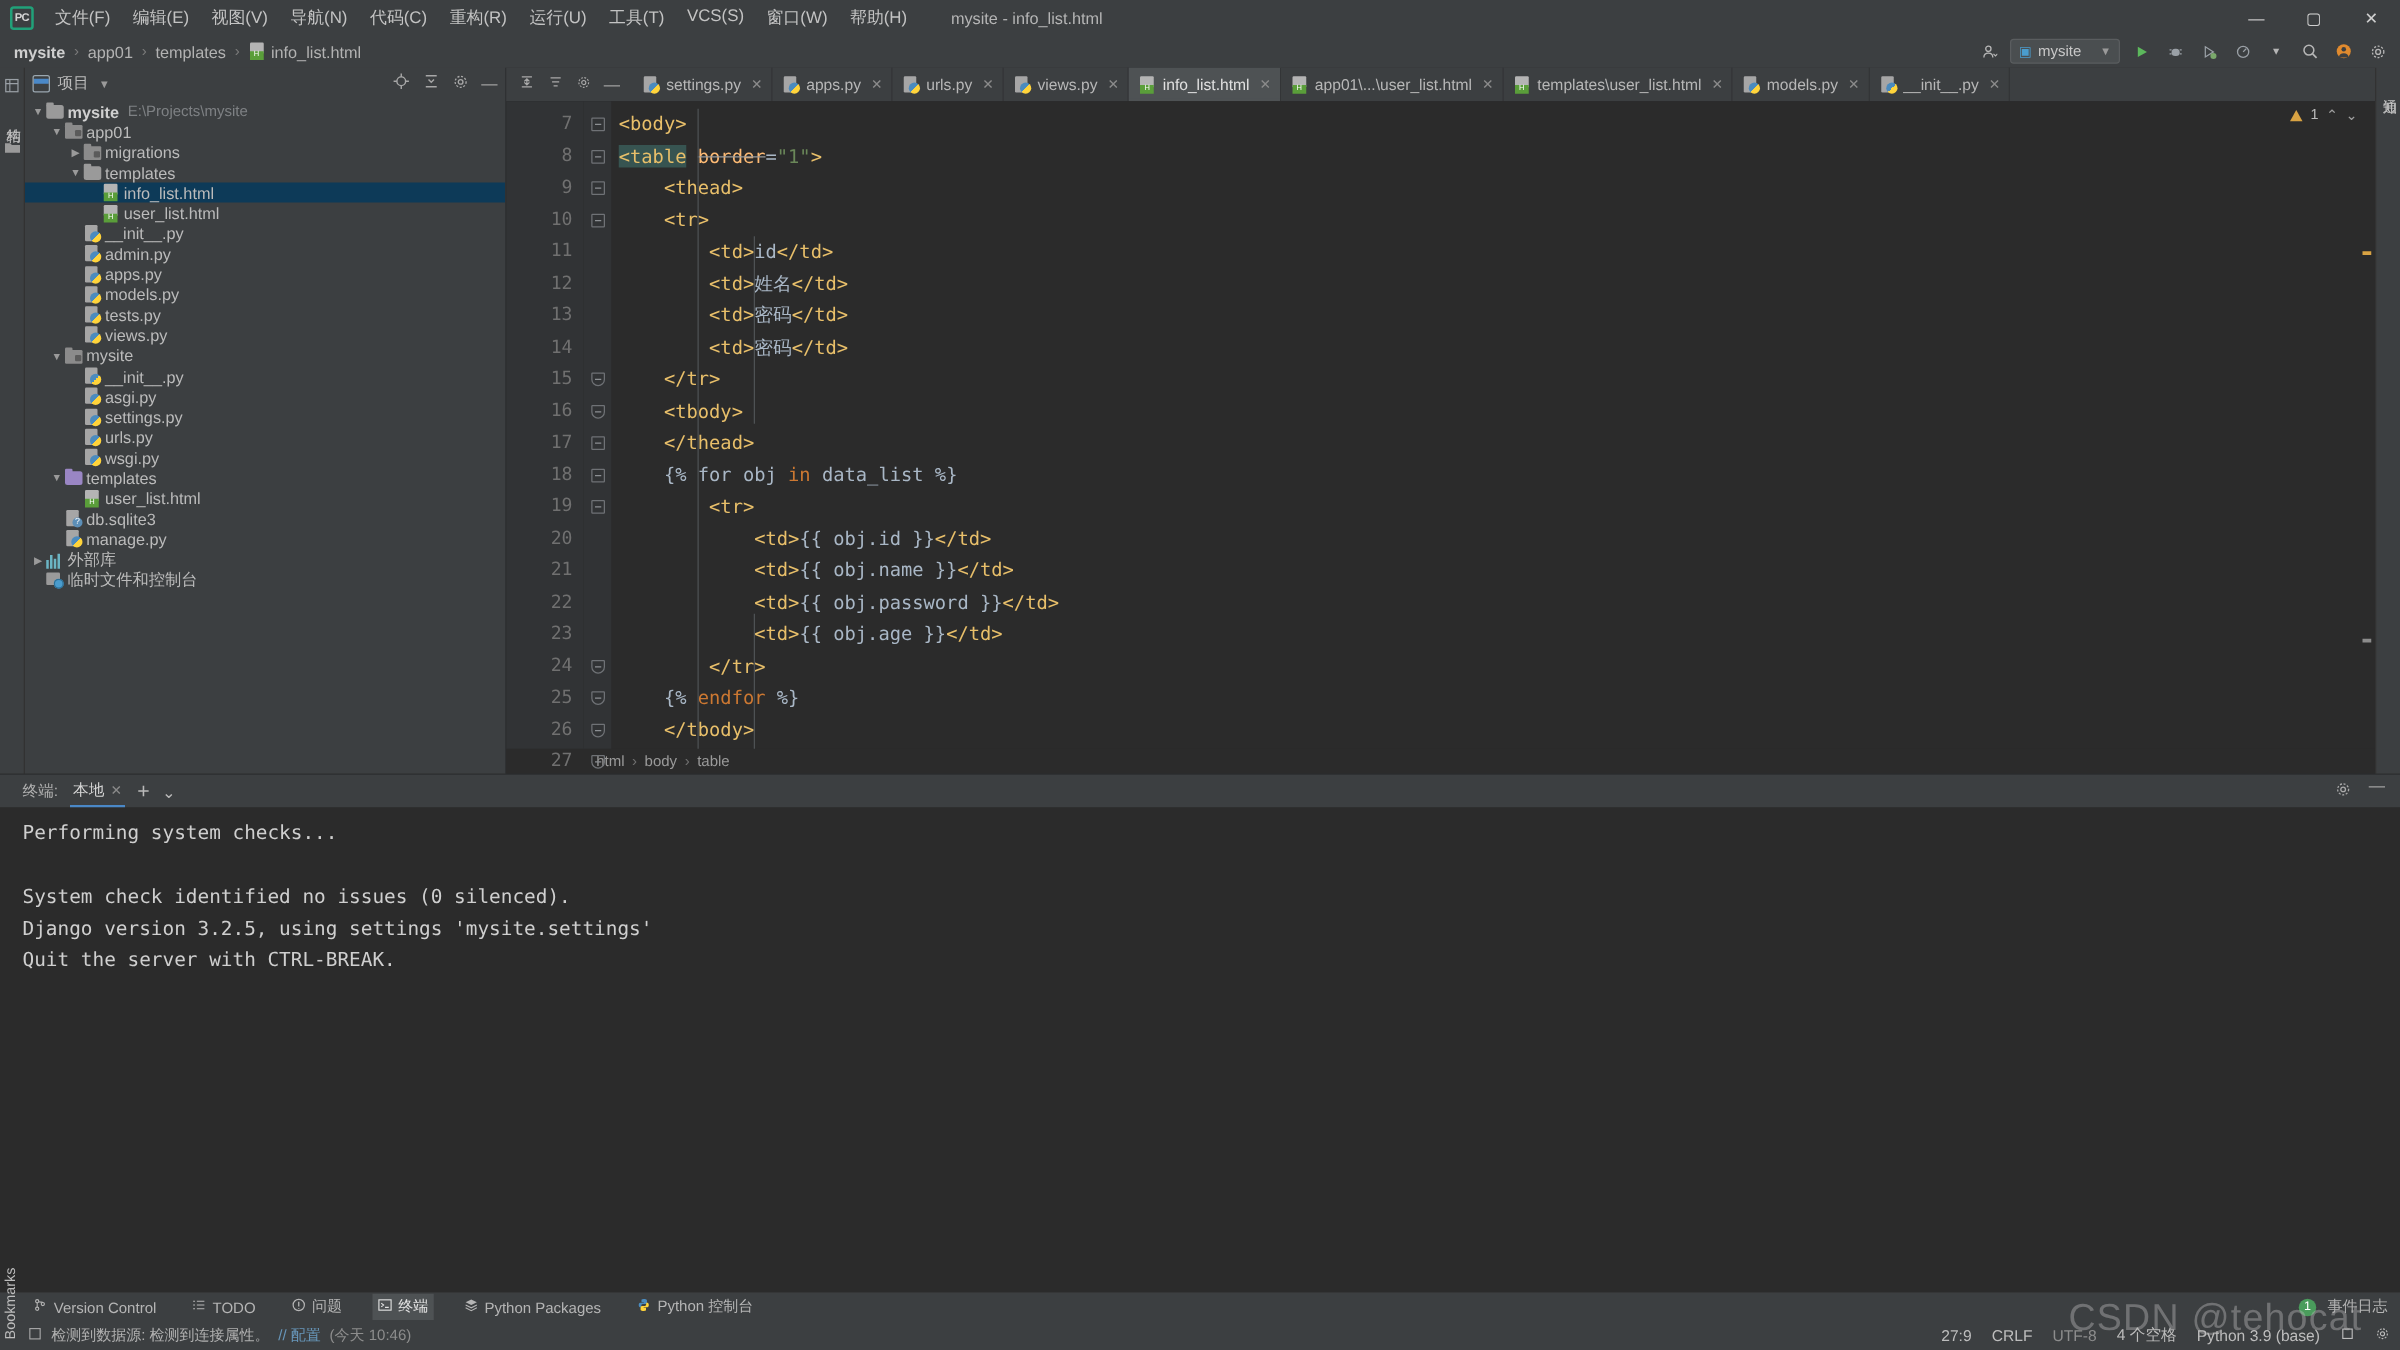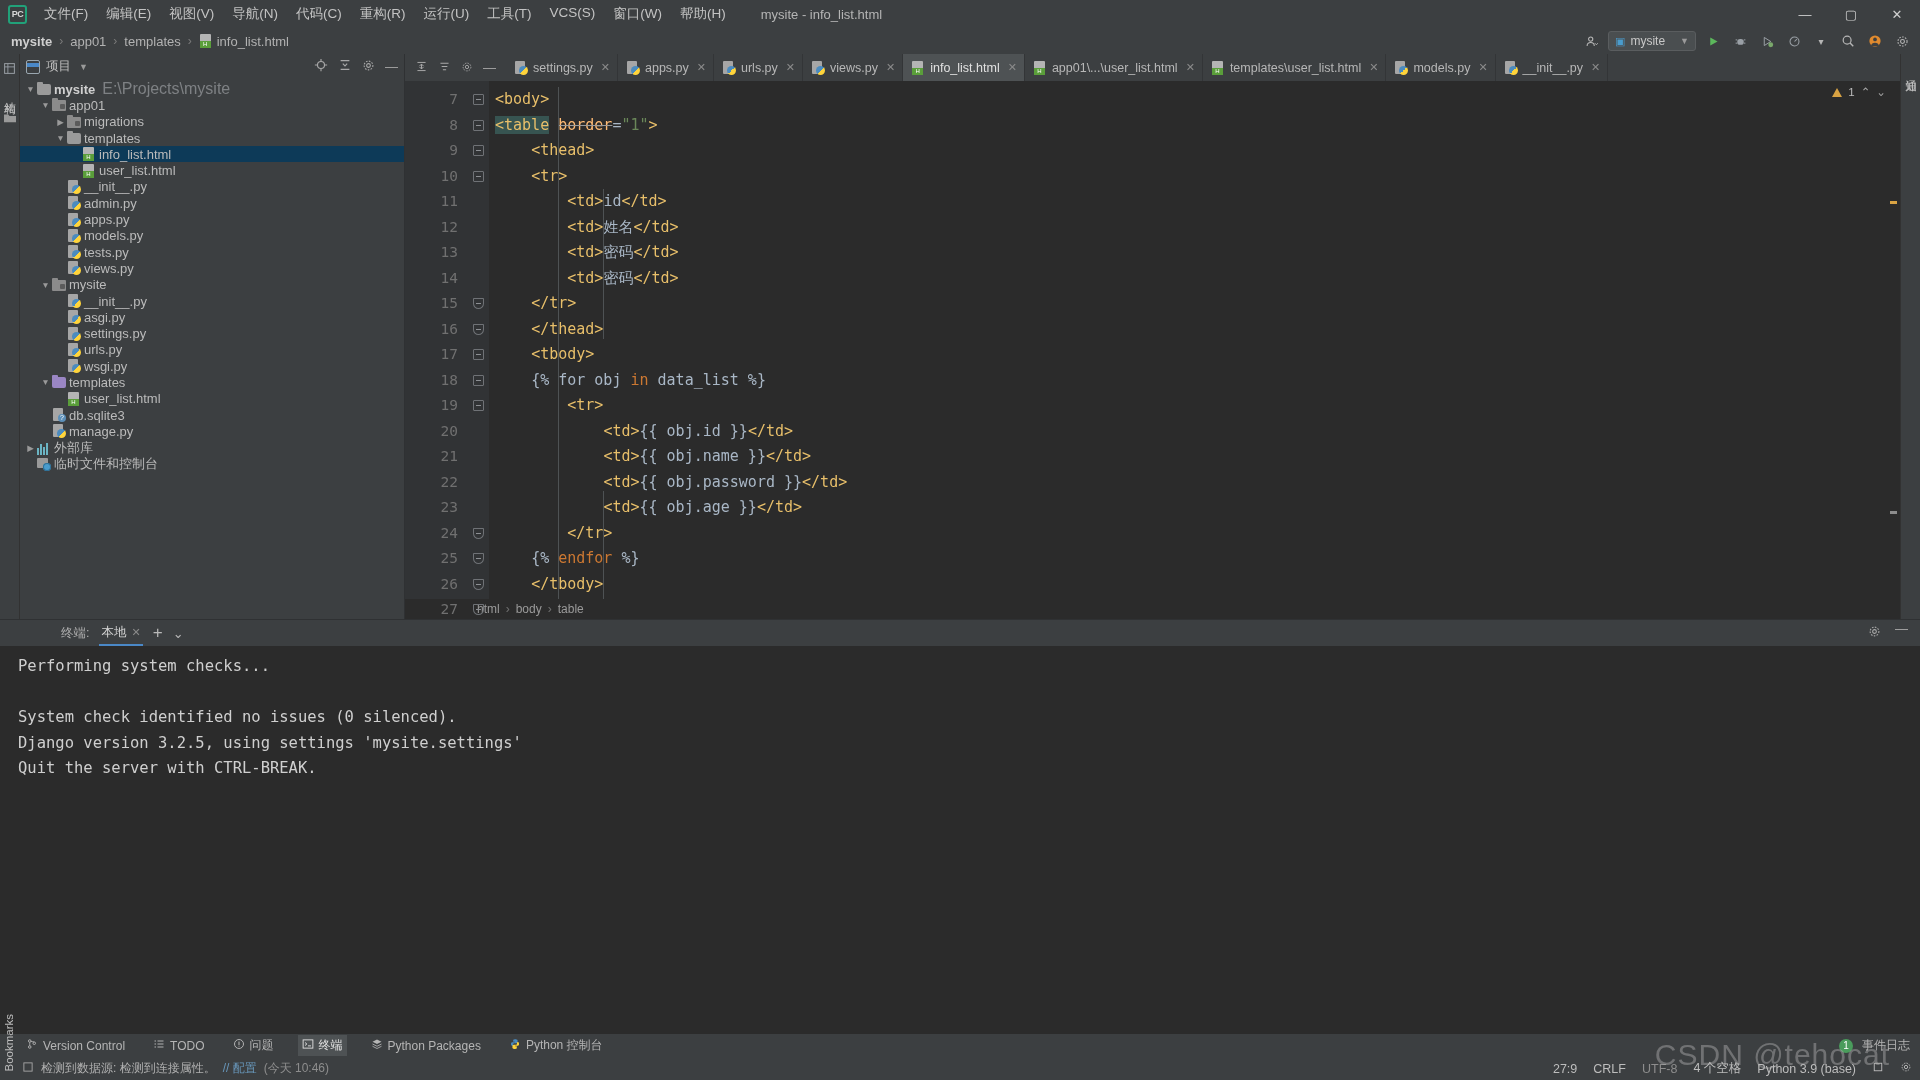--- a/index.html
+++ b/index.html
@@ -63,21 +63,21 @@
   .pane-head { height: 25px; display: flex; align-items: center; padding: 0 6px; font-size: 12.5px; color: #bcbcbc; gap: 6px; }
   .pane-head .pico { width: 14px; height: 14px; border: 1.5px solid #9aa7b0; border-radius: 2px; background: linear-gradient(#4a88c7,#4a88c7) no-repeat; background-size: 100% 4px; background-position: 0 2px; }
   .pane-head-right { margin-left: auto; display: flex; gap: 10px; align-items: center; color: #a8a8a8; }
   .tree { flex: 1 1 auto; overflow: hidden; font-size: 13px; padding-top: 2px; }
   .node { display: flex; align-items: center; height: 16.3px; white-space: nowrap; color: #bbbbbb; padding-left: 4px; }
   .node.sel { background: #0d3a58; }
   .arrow { width: 13px; text-align: center; color: #9a9a9a; font-size: 8.5px; flex: 0 0 13px; }
   .arrow.none { visibility: hidden; }
   .nm { margin-left: 3px; font-size: 13px; }
   .nm.bold { font-weight: bold; color: #d0d0d0; }
-  .path { color: #7e8184; font-size: 16px; margin-left: 7px; }
+  .path { color: #7e8184; font-size: 12px; margin-left: 7px; }
 
   
   .ic { width: 14px; height: 14px; flex: 0 0 14px; position: relative; display: inline-block; }
   .ic-folder { background: #9a9a9a; border-radius: 1px 2px 2px 2px; height: 11px; margin-top: 1px; }
   .ic-folder::before { content:""; position:absolute; left:0; top:-2px; width:6px; height:3px; background:#9a9a9a; border-radius:1px 1px 0 0; }
   .ic-folder.purple { background: #9a86c4; }
   .ic-folder.purple::before { background: #9a86c4; }
   .ic-mod { background: #8b8b8b; border-radius: 1px; height: 11px; margin-top: 1px; }
   .ic-mod::before { content:""; position:absolute; left:0; top:-2px; width:6px; height:3px; background:#8b8b8b; border-radius:1px 1px 0 0; }
   .ic-mod::after { content:""; position:absolute; right:1px; top:4px; width:5px; height:5px; background:#5b5b5b; border-radius:1px; }
@@ -132,21 +132,21 @@
   .warn-tri { width: 0; height: 0; border-left: 5px solid transparent; border-right: 5px solid transparent; border-bottom: 9px solid #d9a343; position: relative; }
   .scroll-marks { position: absolute; right: 2px; top: 0; bottom: 0; width: 10px; }
   .mark { position: absolute; right: 1px; width: 7px; height: 3px; }
 
   
   .right-strip { width: 20px; background: #3c3f41; border-left: 1px solid #323232; flex: 0 0 20px; display:flex; flex-direction:column; align-items:center; padding-top:10px; }
 
   
   .term-pane { flex: 0 0 415px; display: flex; flex-direction: column; background: #2b2b2b; border-top: 1px solid #2f3133; }
   .term-head { height: 26px; background: #3c3f41; display: flex; align-items: center; padding-left: 18px; gap: 10px; font-size: 12.5px; color: #b9b9b9; flex: 0 0 26px; }
-  .term-label { color: #b0b0b0; font-size: 12.5px; margin-left: 43px; }
+  .term-label { color: #b0b0b0; font-size: 12.5px; }
   .term-tab { color: #d6d6d6; font-size: 12.5px; padding: 3px 2px; border-bottom: 2px solid #4a88c7; display: flex; align-items: center; gap: 5px; }
   .term-tab .x { color: #8a8a8a; font-size: 11px; }
   .term-head-right { margin-left: auto; display: flex; gap: 14px; padding-right: 12px; color: #aaaaaa; }
   .term-body { flex: 1 1 auto; background: #2b2b2b; padding: 8px 0 0 18px; font-family: "DejaVu Sans Mono", monospace; font-size: 15.5px; color: #cfcfcf; overflow: hidden; }
   .term-line { height: 25.5px; line-height: 25.5px; white-space: pre; }
   .term-link { color: #6897bb; text-decoration: underline; }
 
   
   .statusbars { flex: 0 0 46px; display: flex; flex-direction: column; background: #3c3f41; }
   .sb-top { height: 23px; display: flex; align-items: center; padding-left: 22px; gap: 20px; font-size: 12px; color: #b5b5b5; position: relative; }
@@ -583,22 +583,22 @@
           <div class="indent-guide" style="left:114px;top:410px;height:160px;"></div>
         <div class="cline"><span class="t-tag">&lt;body&gt;</span></div>
             <div class="cline"><span class="t-tag hl">&lt;table</span><span class="t-txt"> </span><span class="t-attr">border</span><span class="t-txt">=</span><span class="t-str">"1"</span><span class="t-tag">&gt;</span></div>
             <div class="cline"><span class="t-txt">    </span><span class="t-tag">&lt;thead&gt;</span></div>
             <div class="cline"><span class="t-txt">    </span><span class="t-tag">&lt;tr&gt;</span></div>
             <div class="cline"><span class="t-txt">        </span><span class="t-tag">&lt;td&gt;</span><span class="t-txt">id</span><span class="t-tag">&lt;/td&gt;</span></div>
             <div class="cline"><span class="t-txt">        </span><span class="t-tag">&lt;td&gt;</span><span class="t-txt">姓名</span><span class="t-tag">&lt;/td&gt;</span></div>
             <div class="cline"><span class="t-txt">        </span><span class="t-tag">&lt;td&gt;</span><span class="t-txt">密码</span><span class="t-tag">&lt;/td&gt;</span></div>
             <div class="cline"><span class="t-txt">        </span><span class="t-tag">&lt;td&gt;</span><span class="t-txt">密码</span><span class="t-tag">&lt;/td&gt;</span></div>
             <div class="cline"><span class="t-txt">    </span><span class="t-tag">&lt;/tr&gt;</span></div>
+            <div class="cline"><span class="t-txt">    </span><span class="t-tag">&lt;tbody&gt;</span></div>
             <div class="cline"><span class="t-txt">    </span><span class="t-tag">&lt;/thead&gt;</span></div>
-            <div class="cline"><span class="t-txt">    </span><span class="t-tag">&lt;tbody&gt;</span></div>
             <div class="cline"><span class="t-txt">    </span><span class="t-txt">{% </span><span class="t-txt">for</span><span class="t-txt"> obj </span><span class="t-kw">in</span><span class="t-txt"> data_list %}</span></div>
             <div class="cline"><span class="t-txt">        </span><span class="t-tag">&lt;tr&gt;</span></div>
             <div class="cline"><span class="t-txt">            </span><span class="t-tag">&lt;td&gt;</span><span class="t-txt">{{ obj.id }}</span><span class="t-tag">&lt;/td&gt;</span></div>
             <div class="cline"><span class="t-txt">            </span><span class="t-tag">&lt;td&gt;</span><span class="t-txt">{{ obj.name }}</span><span class="t-tag">&lt;/td&gt;</span></div>
             <div class="cline"><span class="t-txt">            </span><span class="t-tag">&lt;td&gt;</span><span class="t-txt">{{ obj.password }}</span><span class="t-tag">&lt;/td&gt;</span></div>
             <div class="cline"><span class="t-txt">            </span><span class="t-tag">&lt;td&gt;</span><span class="t-txt">{{ obj.age }}</span><span class="t-tag">&lt;/td&gt;</span></div>
             <div class="cline"><span class="t-txt">        </span><span class="t-tag">&lt;/tr&gt;</span></div>
             <div class="cline"><span class="t-txt">    </span><span class="t-txt">{% </span><span class="t-kw">endfor</span><span class="t-txt"> %}</span></div>
             <div class="cline"><span class="t-txt">    </span><span class="t-tag">&lt;/tbody&gt;</span></div>
             <div class="cline"></div>

